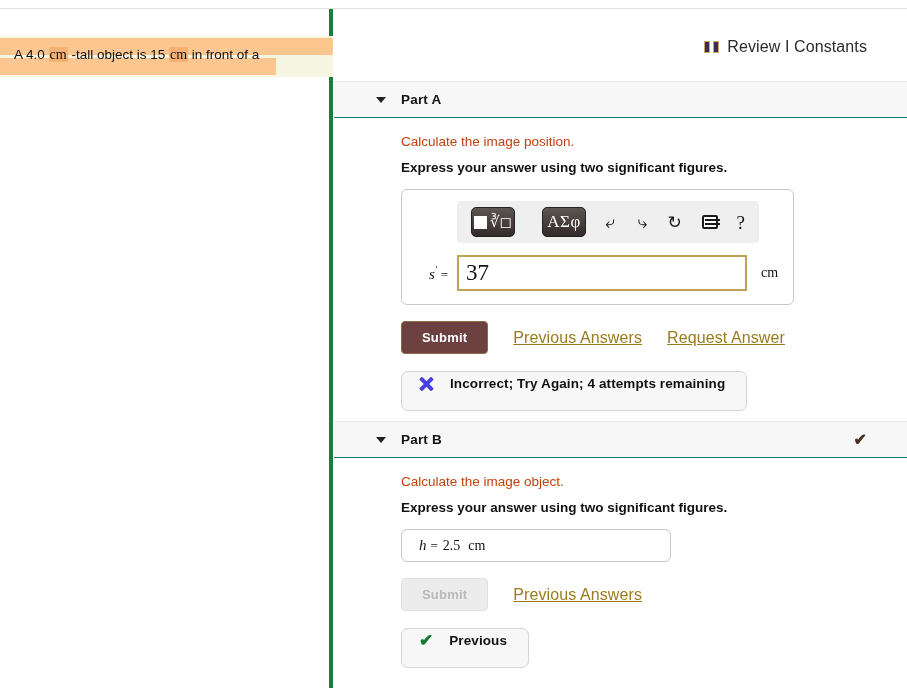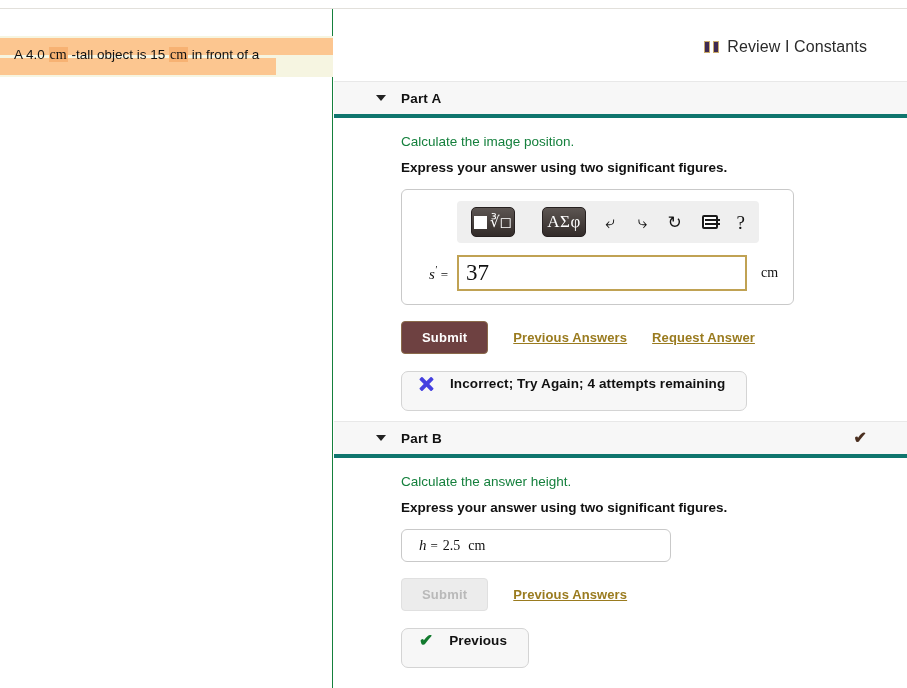--- a/index.html
+++ b/index.html
@@ -24,21 +24,21 @@
     background: #e2e0db;
   }
 
   
   #left-pane {
     position: absolute;
     left: 0; top: 9px;
     width: 333px;
     height: 679px;
     background: #ffffff;
-    border-right: 1px solid #15803d;
+    border-right: 4px solid #15803d;
   }
   #right-pane {
     position: absolute;
     left: 334px; top: 9px;
     width: 573px;
     height: 679px;
     background: #ffffff;
   }
 
   
@@ -103,21 +103,21 @@
   
   .part {
     position: absolute;
     left: 0;
     width: 573px;
   }
   .part-header {
     height: 37px;
     background: #f7f7f7;
     border-top: 1px solid #e8e8e8;
-    border-bottom: 4px solid #0f766e;
+    border-bottom: 1px solid #0f766e;
     display: flex;
     align-items: center;
     padding-left: 42px;
     position: relative;
   }
   .caret {
     position: absolute;
     left: 42px;
     width: 0; height: 0;
     border-left: 5.5px solid transparent;
@@ -138,21 +138,21 @@
     font-weight: bold;
     color: #4a2f20;
     line-height: 1;
   }
 
   .part-body {
     padding: 16px 0 0 67px;
   }
   .q-text {
     font-size: 13.5px;
-    color: #15803d;
+    color: #c2410c;
     margin-bottom: 11px;
   }
   .q-emph {
     font-size: 13.5px;
     font-weight: bold;
     color: #111;
     margin-bottom: 14px;
   }
 
   
@@ -301,22 +301,22 @@
     letter-spacing: .2px;
   }
   .submit-btn.disabled {
     background: #ececec;
     border: 1px solid #e0e0e0;
     color: #b9b9b9;
     cursor: default;
   }
   .link {
     color: #9a7b1f;
-    font-size: 13px;
-    font-weight: bold;
+    font-size: 16px;
+    font-weight: normal;
     text-decoration: underline;
     margin-left: 25px;
     cursor: pointer;
     letter-spacing: .1px;
   }
 
   
   .feedback {
     margin-top: 17px;
     border: 1px solid #d4d4d4;
@@ -452,21 +452,21 @@
     </div>
   </div>
 
   <div class="part" style="top:412px">
     <div class="part-header">
       <span class="caret"></span>
       <span class="part-title">Part B</span>
       <span class="part-check">✔</span>
     </div>
     <div class="part-body">
-      <div class="q-text">Calculate the answer height.</div>
+      <div class="q-text">Calculate the image object.</div>
       <div class="q-emph">Express your answer using two significant figures.</div>
 
       <div id="ro-box">
         <span class="italic-serif">h</span>
         <span class="eq">=</span>
         <span class="val">2.5</span>
         <span class="u">cm</span>
       </div>
 
       <div class="submit-row">

